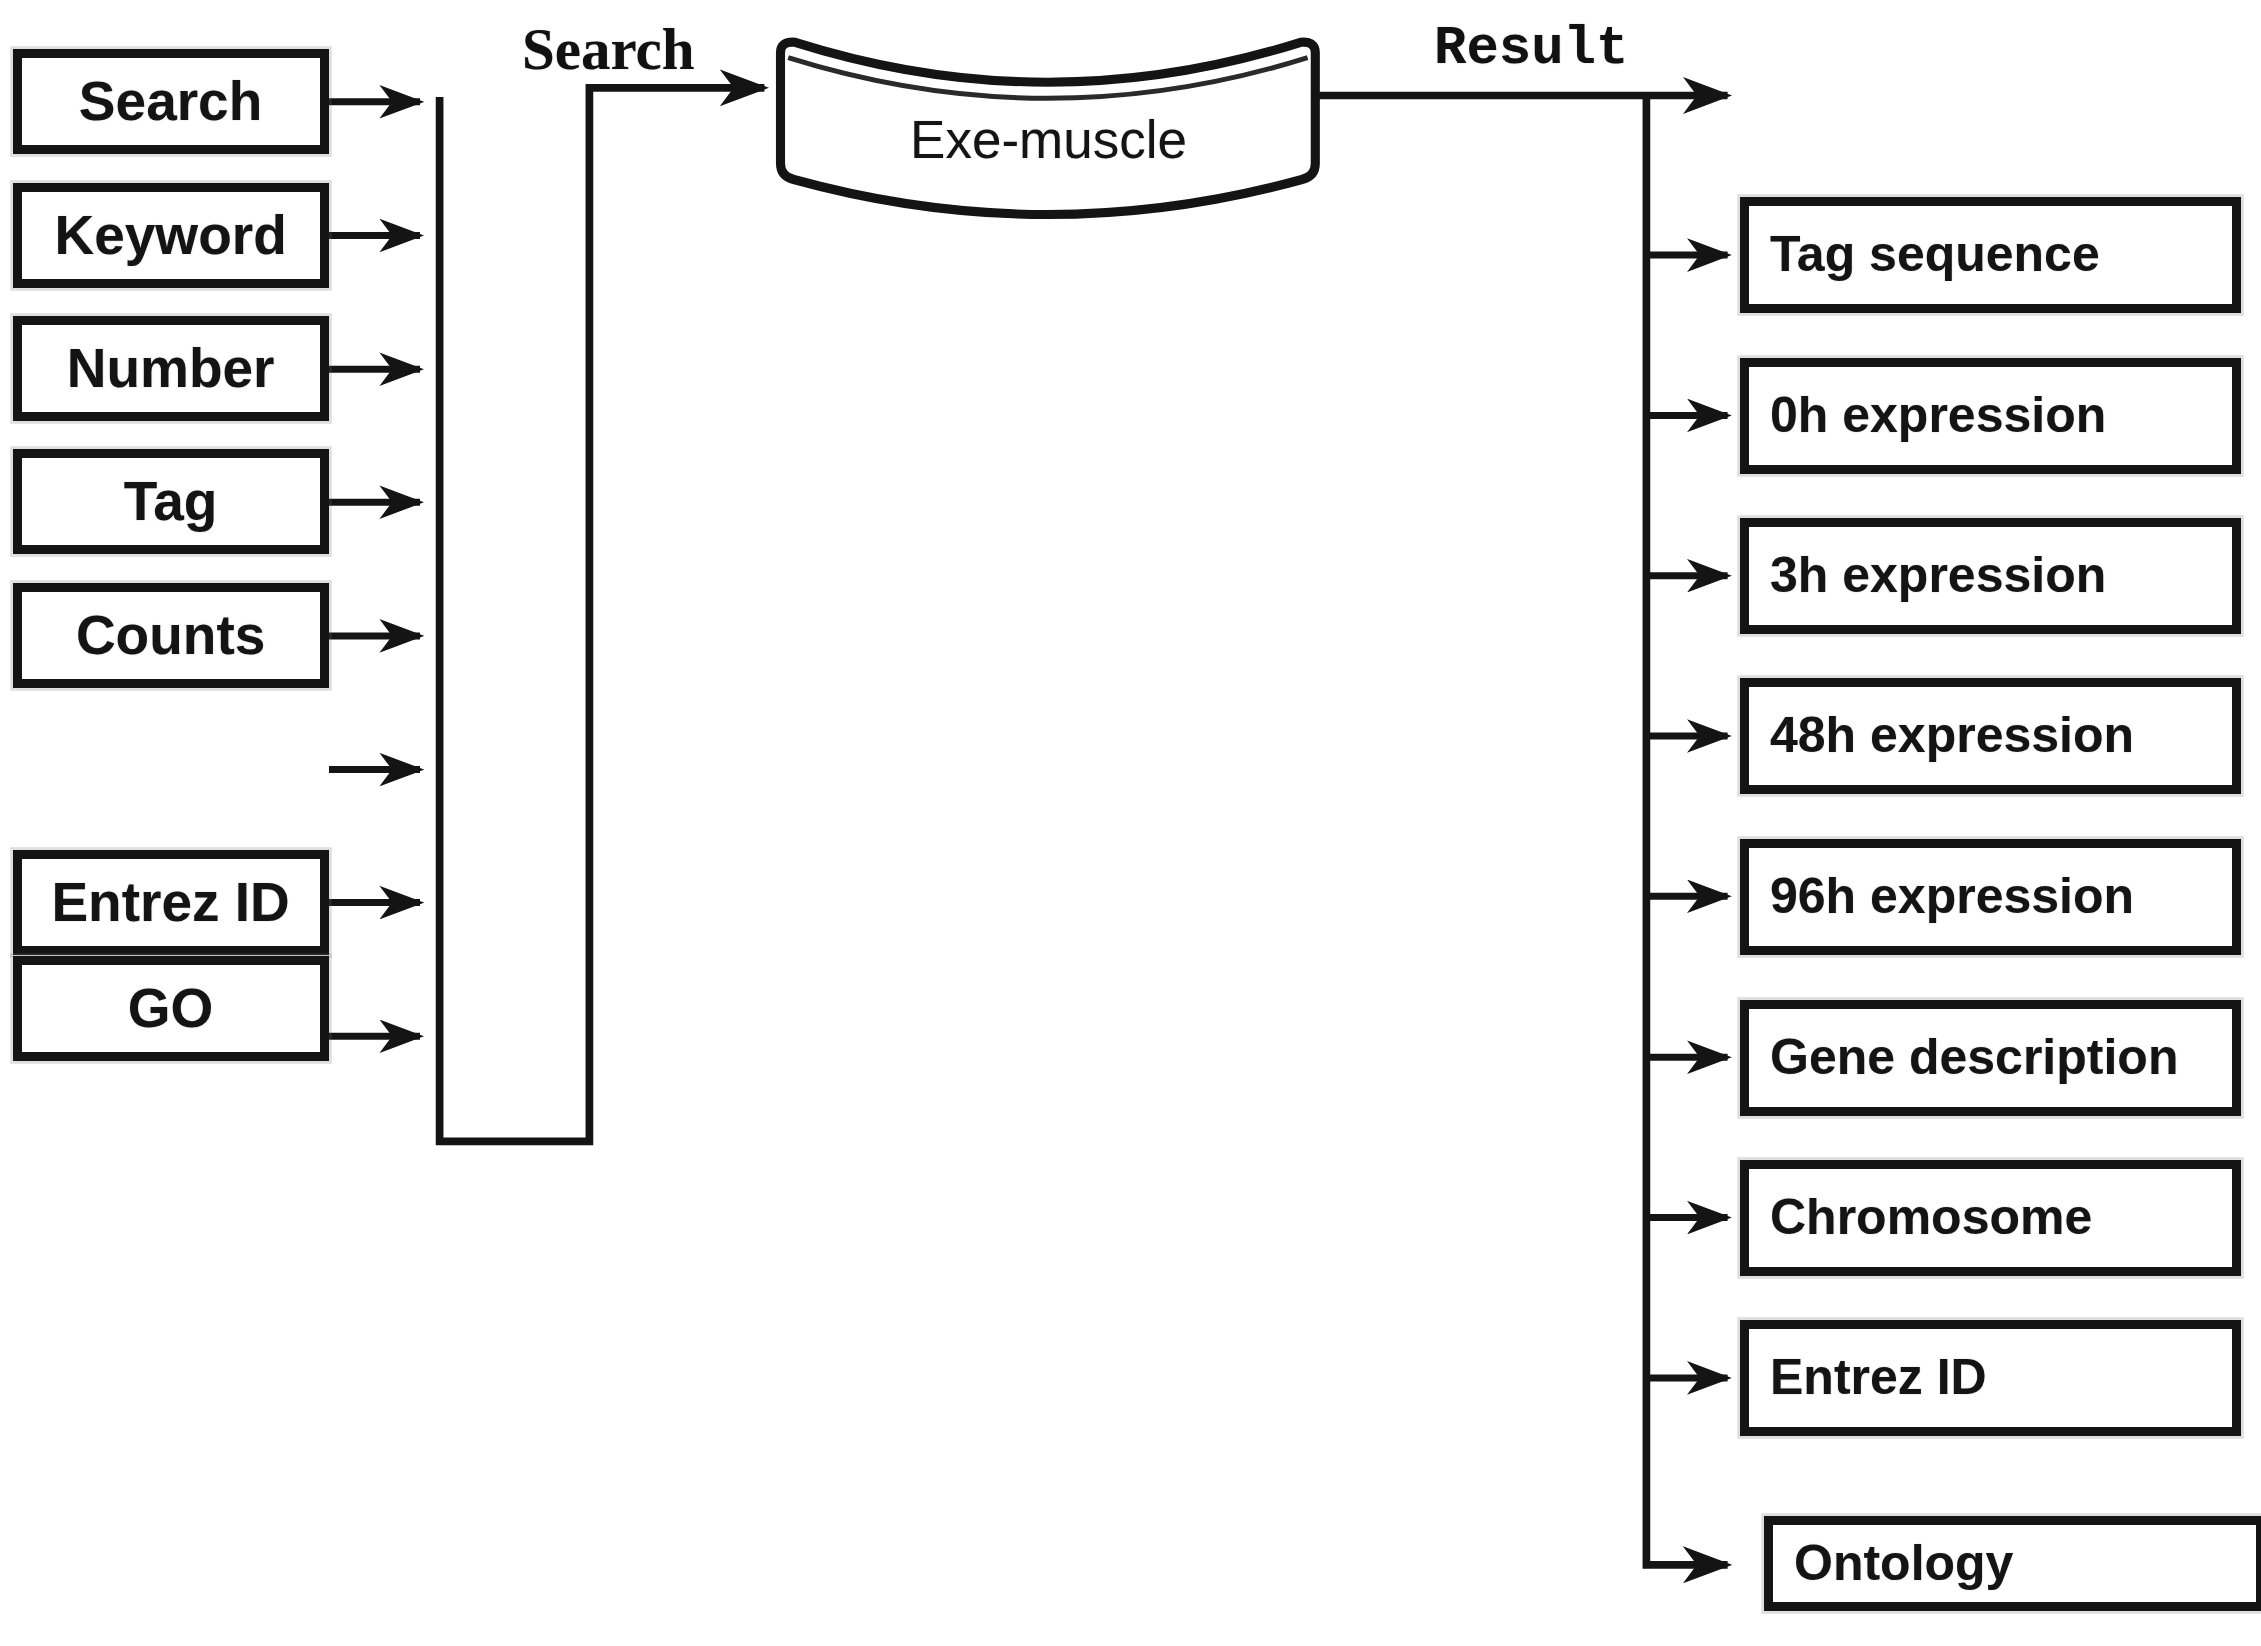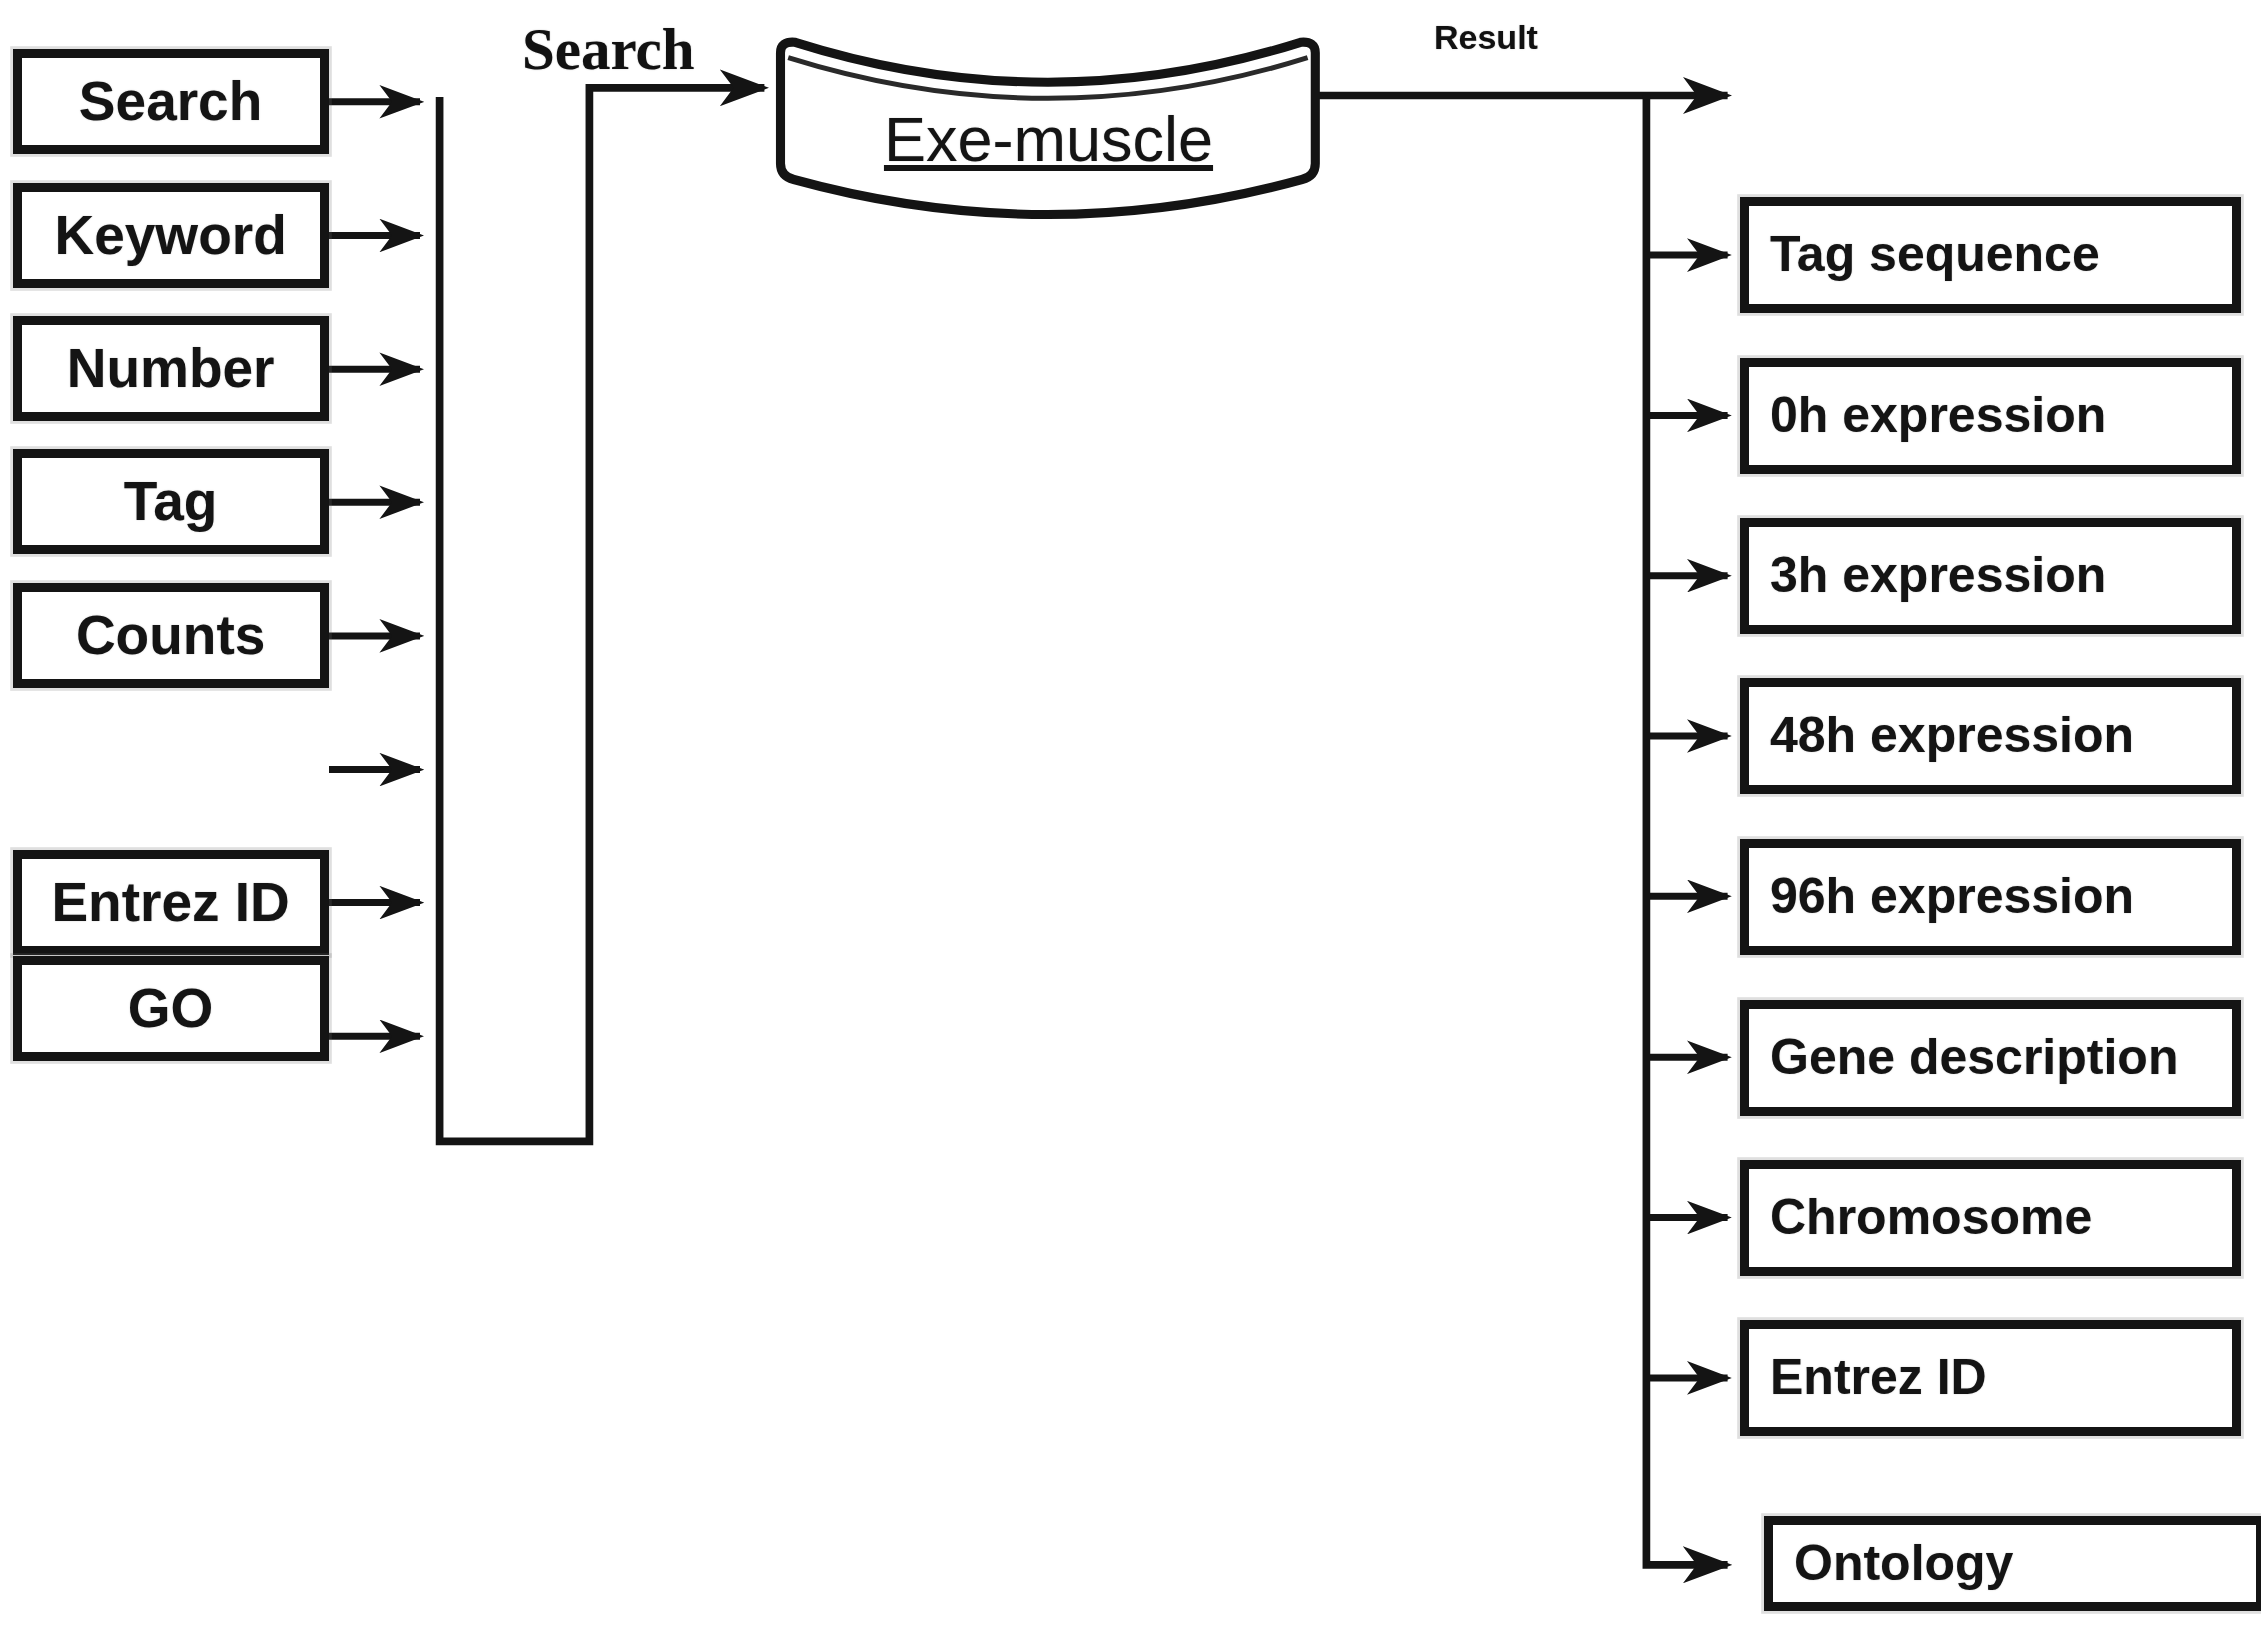--- a/index.html
+++ b/index.html
@@ -66,37 +66,36 @@
     top: 15.4px;
     width: 231px;
     font-family: "Liberation Serif", serif;
     font-size: 59px;
     text-shadow: 0 0 1.4px rgba(60,60,60,0.4);
   }
   #result-flow-label {
     left: 1434px;
     top: 18px;
     width: 182px;
-    font-family: Liberation Sans, sans-serif;
-    font-size: 34px;
+    font-family: Liberation Mono, monospace;
+    font-size: 54px;
     text-shadow: 0 0 1.4px rgba(60,60,60,0.4);
   }
   #db-label {
     position: absolute;
     left: 777px;
     top: 97px;
     width: 543px;
     height: 85px;
     line-height: 85px;
     text-align: center;
-    font-size: 63px;
+    font-size: 53px;
     font-weight: normal;
     color: #141414;
     text-shadow: 0 0 1.4px rgba(60,60,60,0.3);
-    text-decoration: underline;
   }
 </style>
 </head>
 <body>
 
 <div id="canvas">
 
   <svg id="wires" viewBox="0 0 3230 2352" xmlns="http://www.w3.org/2000/svg">
     <defs>
       <marker id="ah" viewBox="0 0 16 12" refX="14.5" refY="6" markerWidth="6.4" markerHeight="4.8" orient="auto" markerUnits="strokeWidth">

